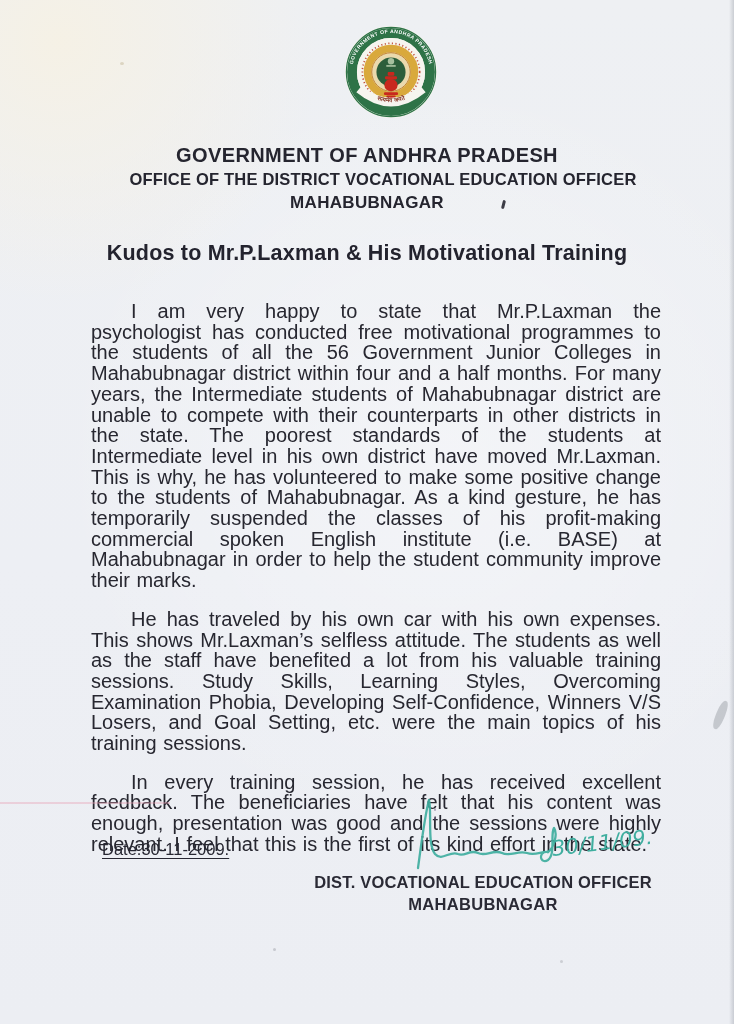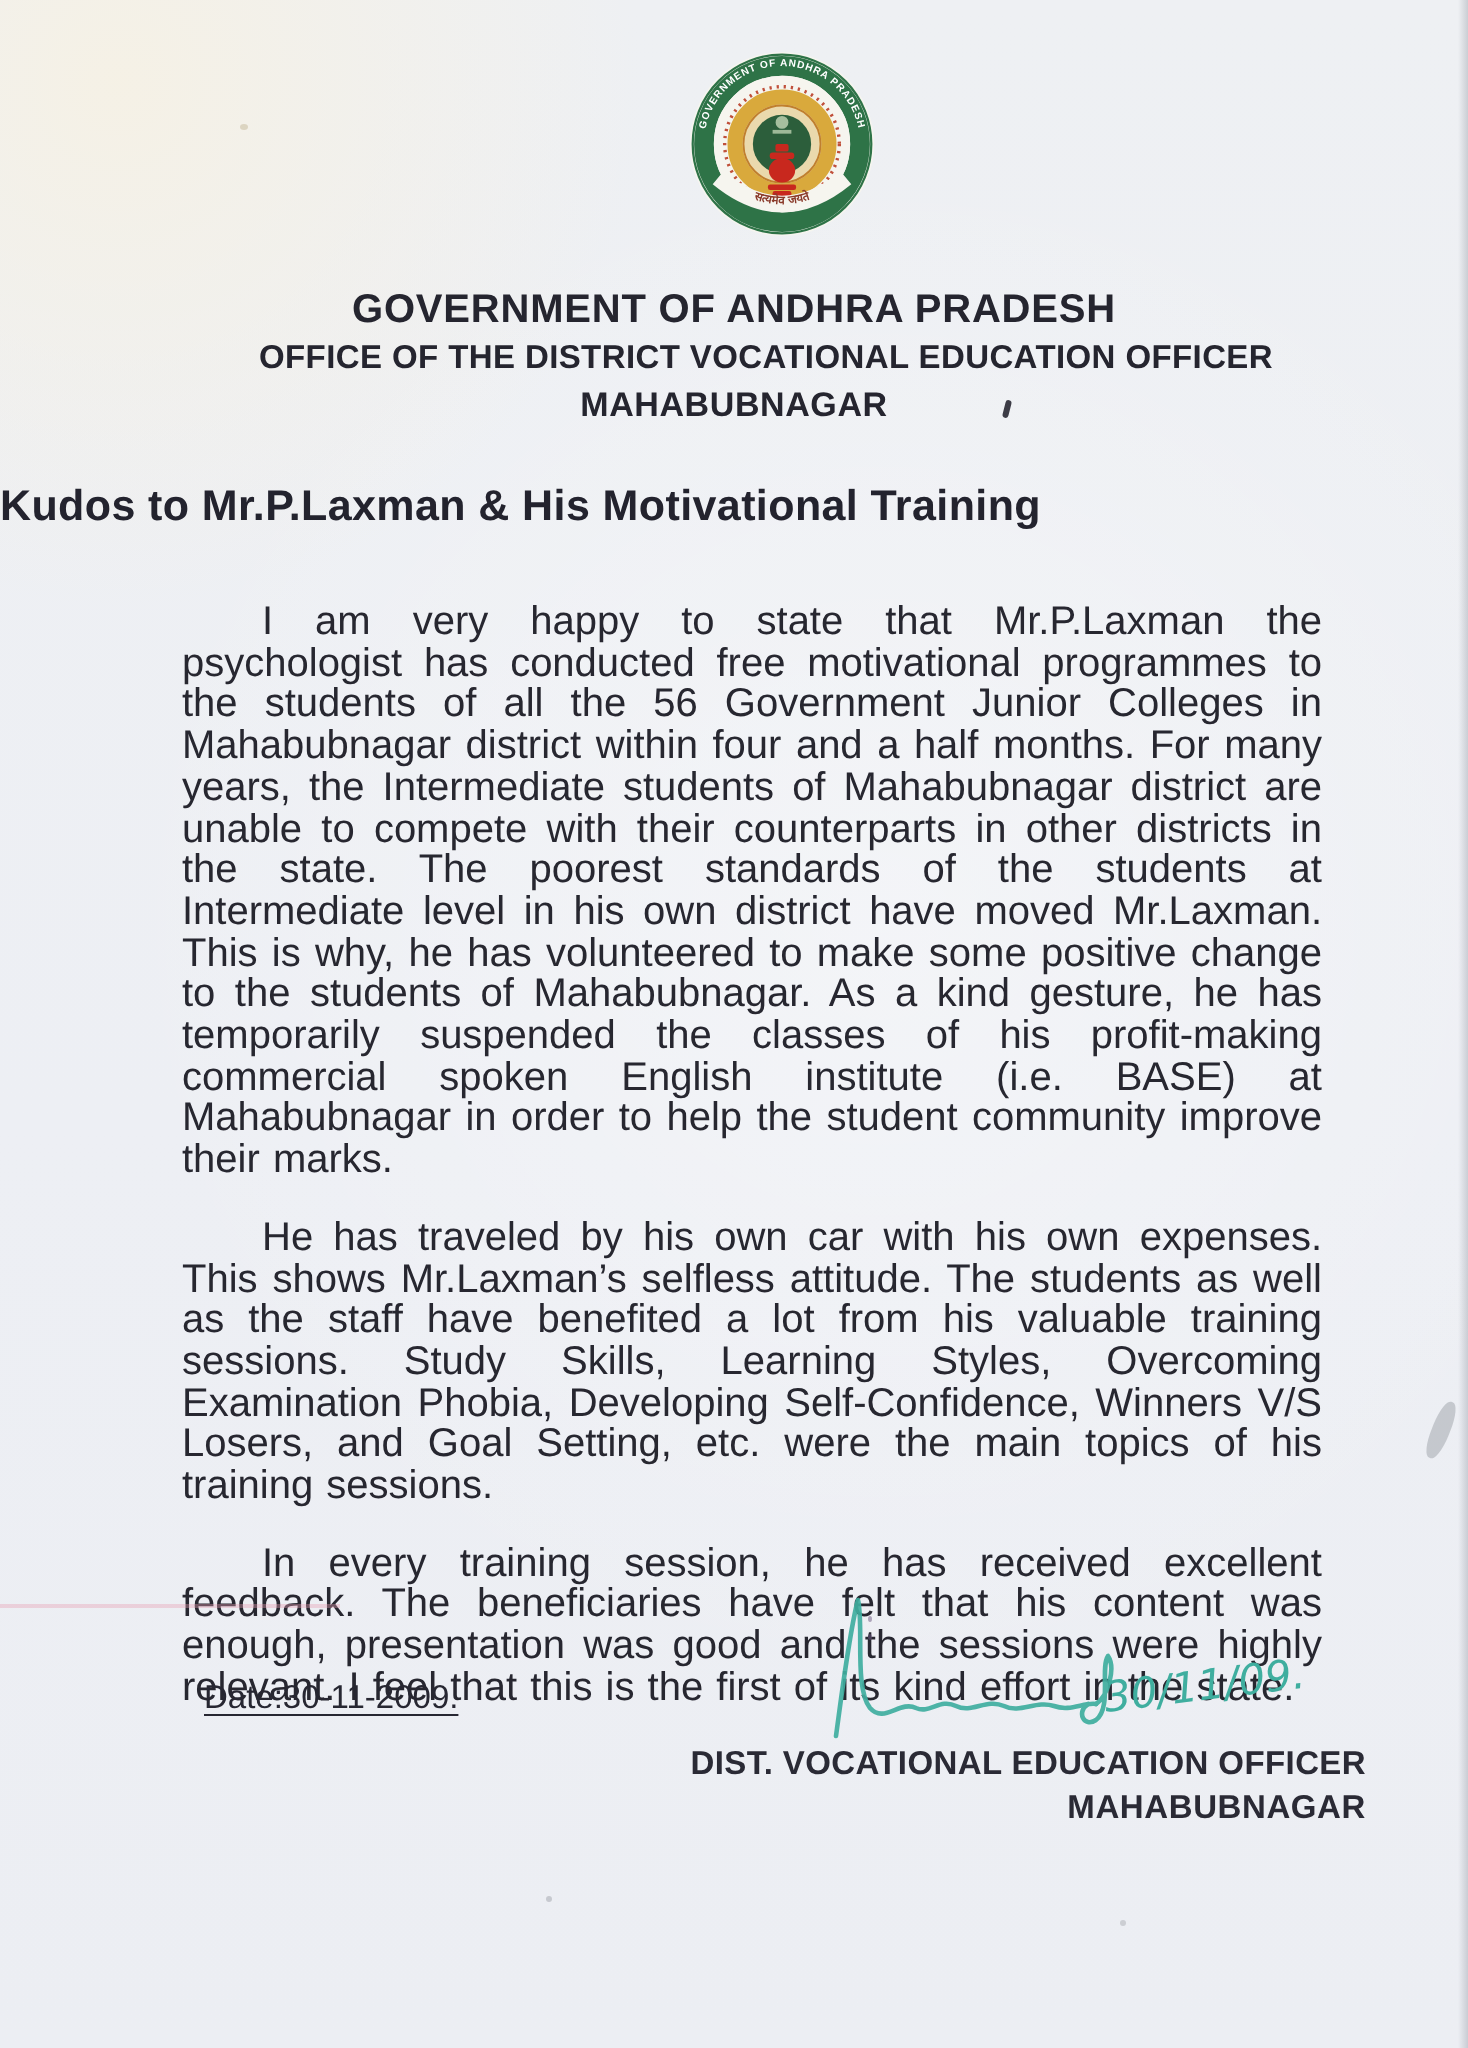--- a/index.html
+++ b/index.html
@@ -17,35 +17,35 @@
     background-color:#edeff4;
   }
   
   .seal{position:absolute;left:344px;top:25px;width:94px;height:94px;}
   
   .header{position:absolute;top:142px;left:0;width:100%;text-align:center;}
   .header .l1{font-size:20px;font-weight:bold;letter-spacing:.4px;line-height:26px;color:#25252f;}
   .header .l2{font-size:16.5px;font-weight:bold;letter-spacing:.2px;line-height:23px;color:#25252f;padding-left:32px;}
   .header .l3{font-size:17px;font-weight:bold;letter-spacing:.3px;line-height:23px;color:#25252f;}
   
-  .doc-title{position:absolute;top:241px;left:0;width:100%;text-align:left;
+  .doc-title{position:absolute;top:241px;left:0;width:100%;text-align:center;
     font-size:21.5px;font-weight:bold;letter-spacing:.2px;color:#23232e;}
   
   .body-text{position:absolute;top:301px;left:91px;width:570px;}
   .body-text p{
     margin:0 0 18px 0;
     font-size:20px;line-height:20.7px;
     text-align:justify;text-indent:40px;
     word-spacing:1px;color:#272730;
   }
   
   .date-line{position:absolute;left:102px;top:840px;font-size:16.5px;
     text-decoration:underline;text-underline-offset:3px;color:#272732;}
   .signature{position:absolute;left:398px;top:788px;width:262px;height:90px;z-index:3;}
-  .designation{position:absolute;left:283px;top:871px;width:400px;text-align:right;z-index:2;}
+  .designation{position:absolute;left:283px;top:871px;width:400px;text-align:center;z-index:2;}
   .designation .d1{font-size:16.5px;font-weight:bold;line-height:22px;color:#2a2a35;letter-spacing:.2px;}
   .designation .d2{font-size:16.5px;font-weight:bold;line-height:22px;color:#2a2a35;letter-spacing:.3px;}
   
   .art{position:absolute;pointer-events:none;}
   .art.pink-line{left:0;top:802px;width:170px;height:2px;background:rgba(231,158,178,.38);}
   .art.right-edge{right:0;top:0;width:5px;height:100%;
     background:linear-gradient(to right, rgba(120,126,138,0) 0%, rgba(120,126,138,.30) 100%);}
   .art.smudge{left:716px;top:700px;width:9px;height:30px;background:rgba(148,152,160,.45);
     border-radius:45%;transform:rotate(22deg);}
   .art.tick{left:502px;top:200px;width:3px;height:9px;background:#3c3c46;border-radius:2px;transform:rotate(14deg);}

